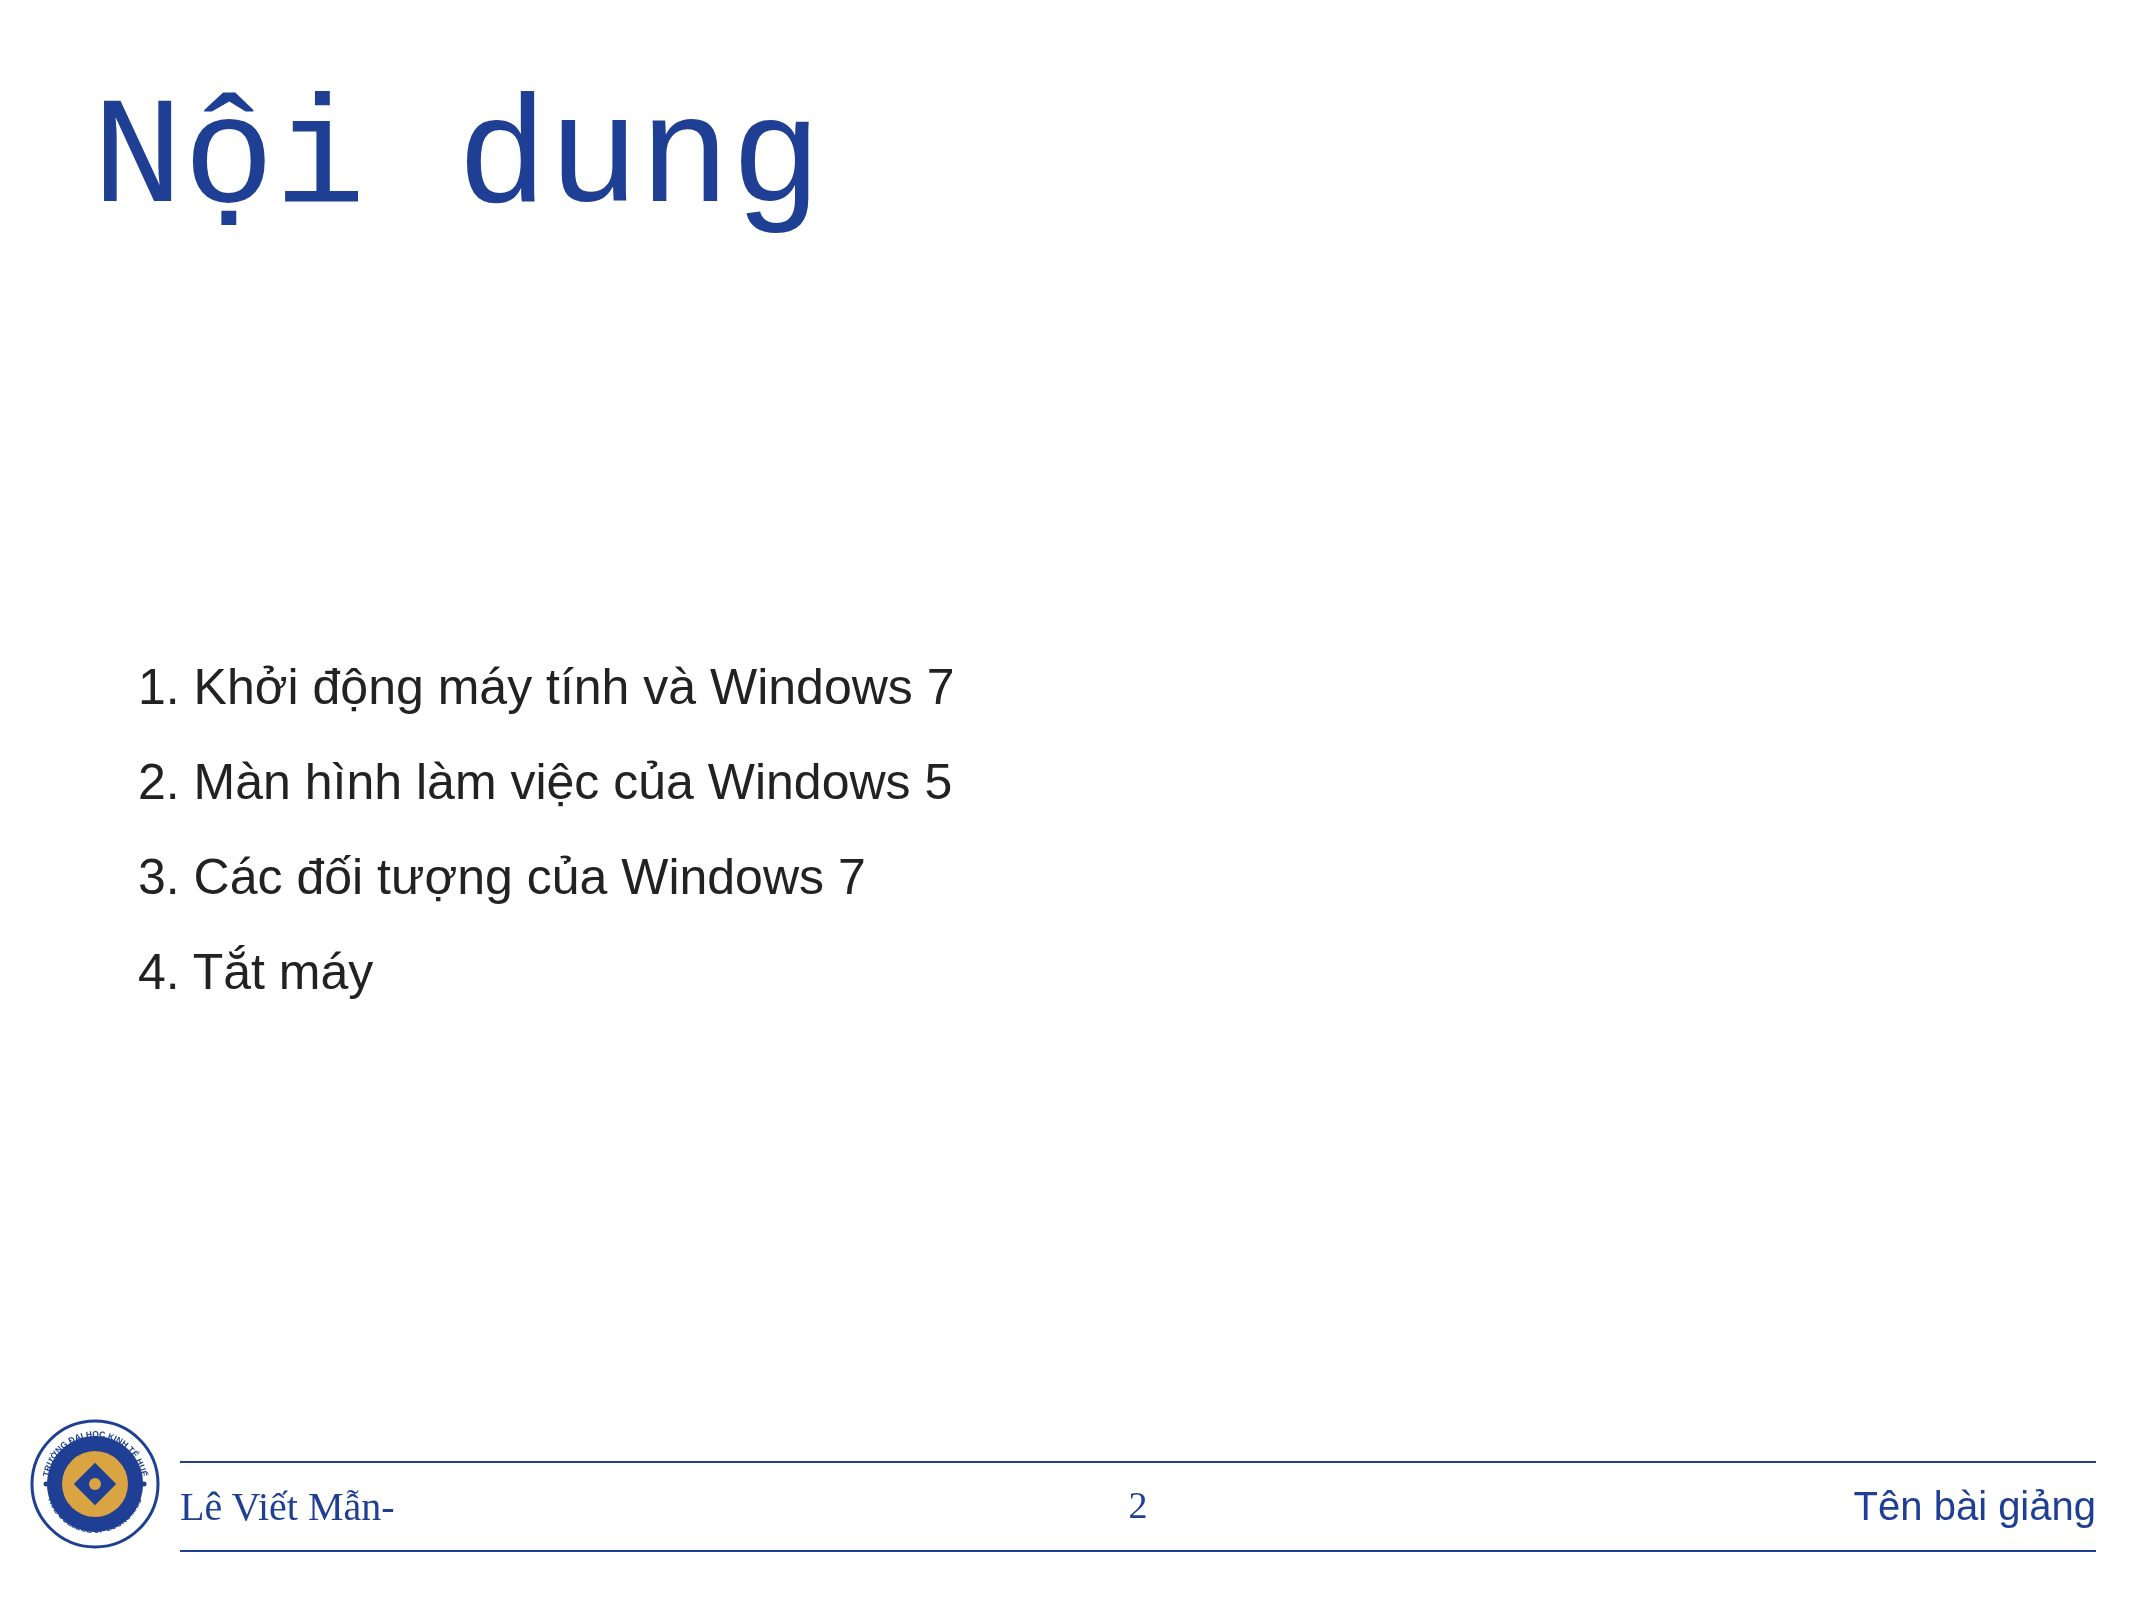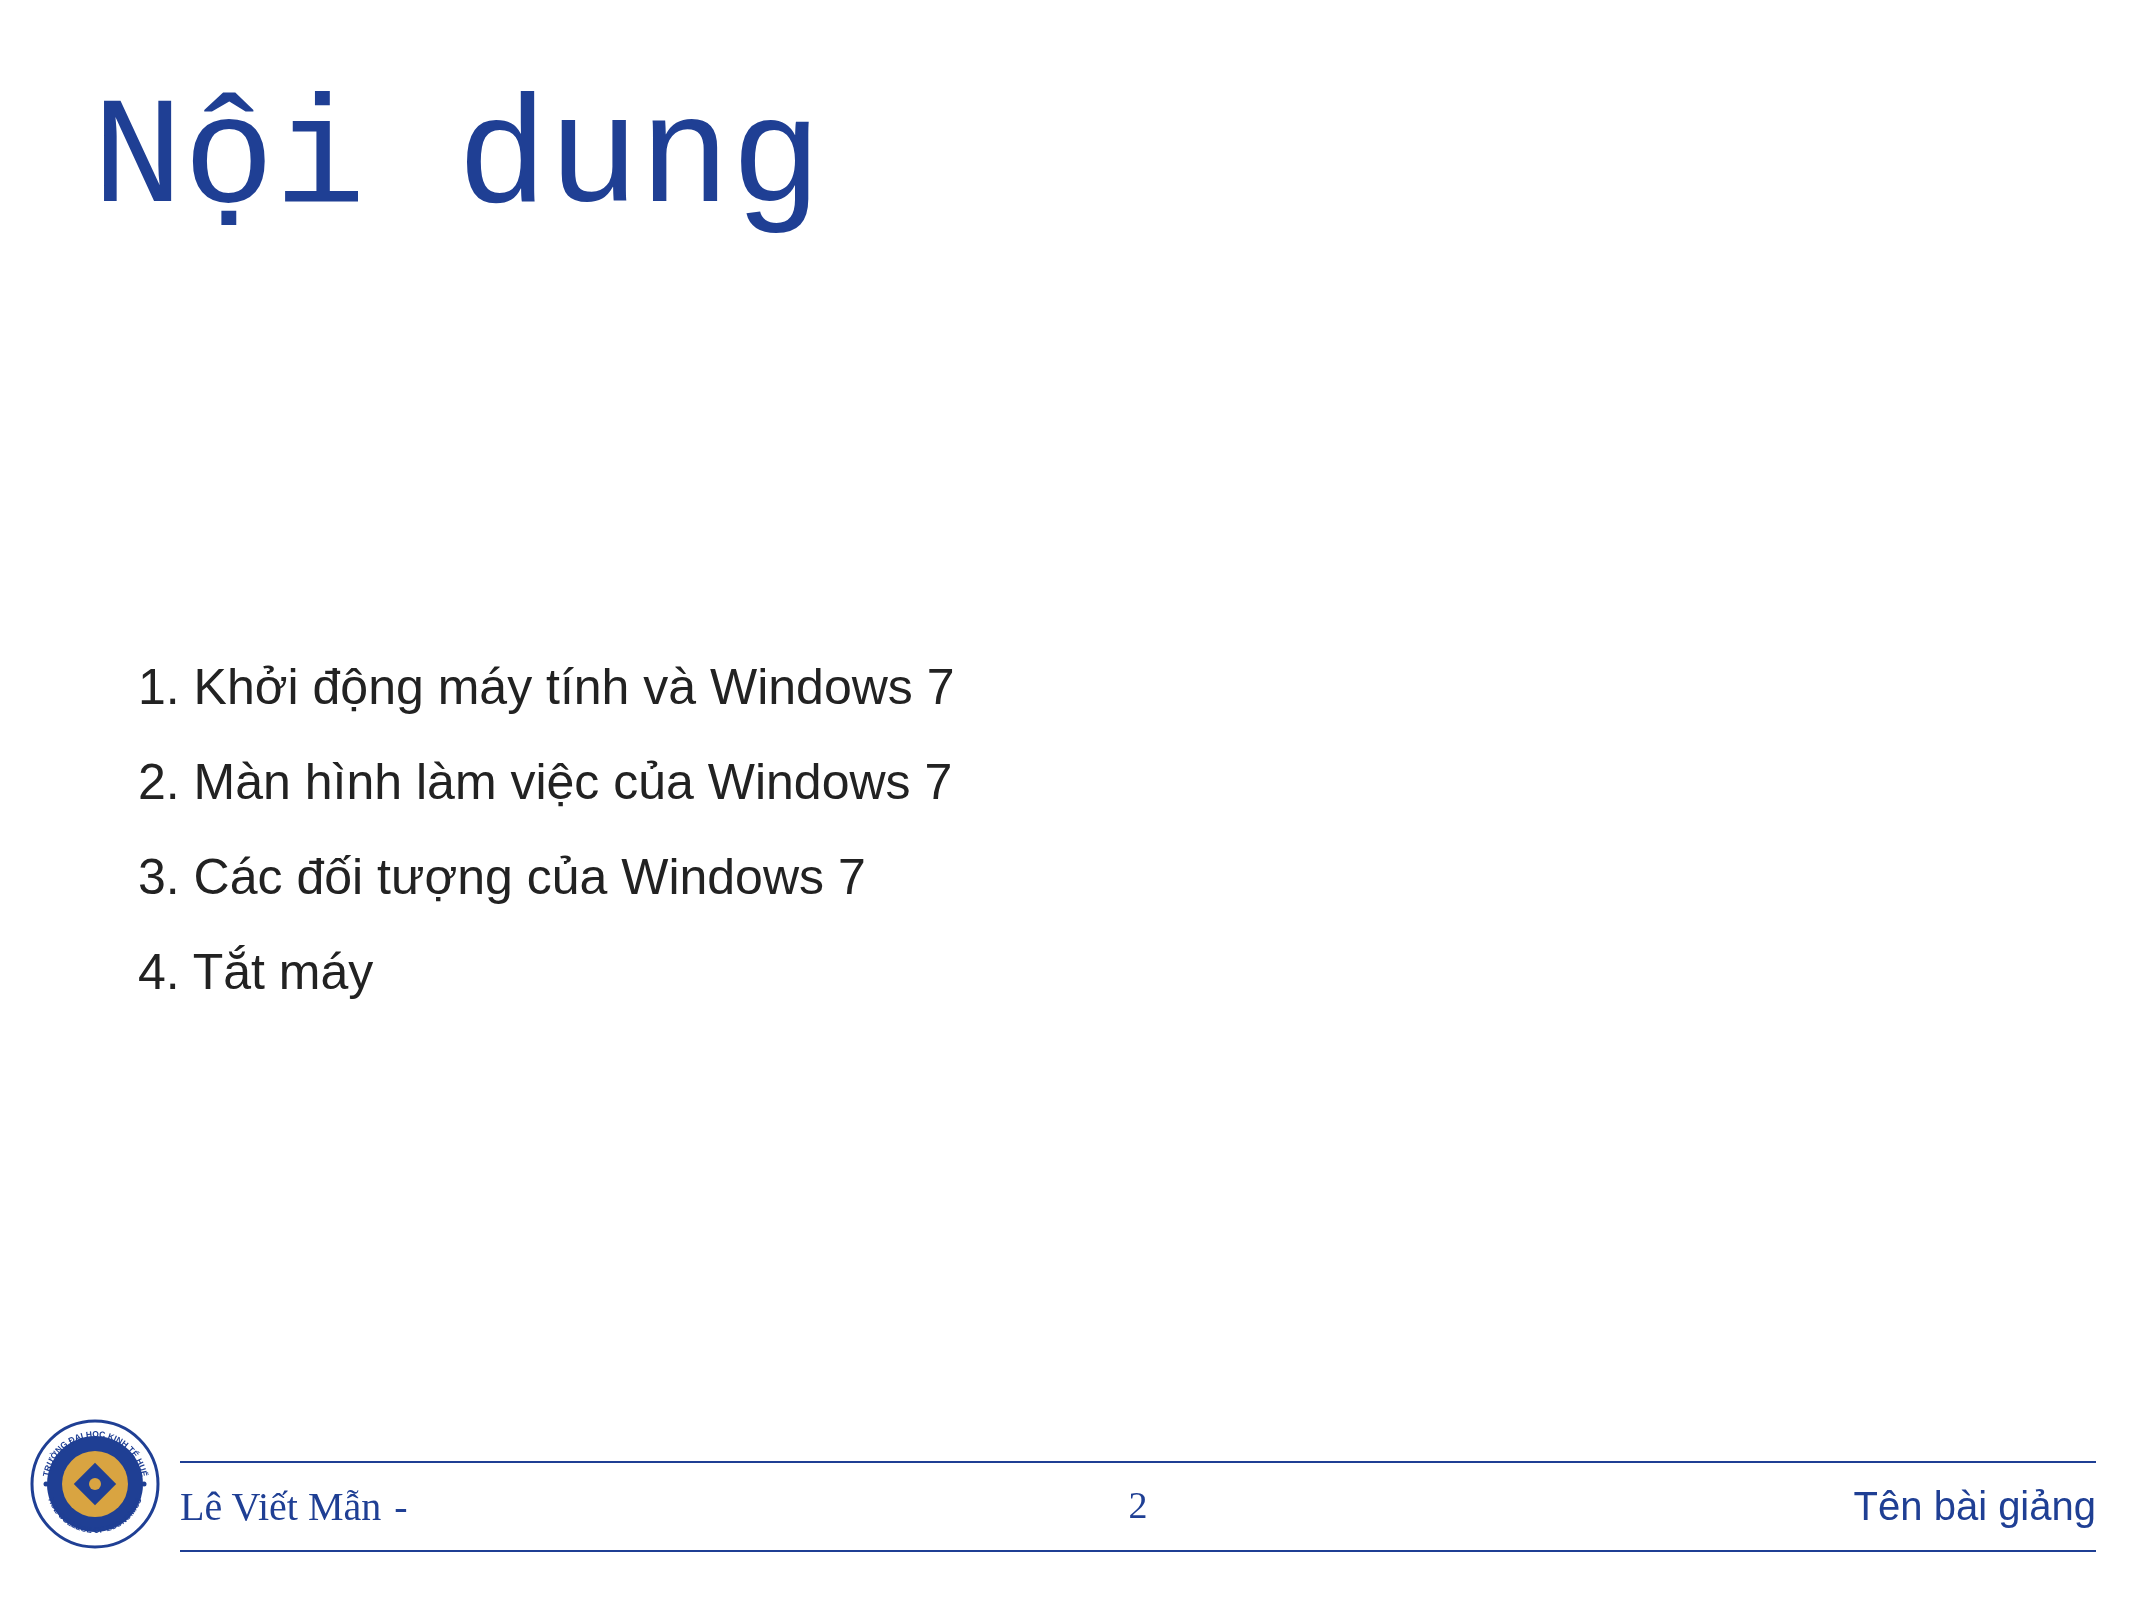--- a/index.html
+++ b/index.html
@@ -8,37 +8,37 @@
     .title { position: absolute; top: 74px; left: 92px; font-size: 152px; color: #1F3F94; font-weight: 400; font-family: Liberation Mono, monospace; }
     .content { position: absolute; top: 640px; left: 138px; }
     .content ol { list-style: none; counter-reset: item; }
     .content li { counter-increment: item; font-size: 50px; color: #222; line-height: 1.9; font-family: Arial, sans-serif; }
     .content li::before { content: counter(item) ". "; }
     .footer { position: absolute; bottom: 61px; left: 0; right: 0; }
     .logo { position: absolute; left: 30px; bottom: -11px; width: 130px; height: 130px; }
     .footer-line-top { position: absolute; left: 180px; right: 37px; bottom: 75px; border-top: 2px solid #1F3F94; }
     .footer-line-bottom { position: absolute; left: 180px; right: 37px; bottom: -14px; border-top: 2px solid #1F3F94; }
     .footer-text { position: absolute; left: 180px; right: 37px; bottom: 8px; display: flex; justify-content: space-between; align-items: baseline; font-size: 40px; color: #1F3F94; font-family: "Georgia", "Times New Roman", serif; }
-    .footer-left { display: flex; align-items: baseline; gap: 13px; text-align: center; }
+    .footer-left { display: flex; align-items: baseline; gap: 0; text-align: center; }
     .footer-email { text-decoration: underline; color: #1F3F94; }
     .footer-center { position: absolute; left: 50%; transform: translateX(-50%); font-size: 38px; }
     .footer-right { font-family: Liberation Sans, sans-serif; }
     
     .logo svg { width: 100%; height: 100%; }
   </style>
 </head>
 <body>
 
 <div class="slide">
   <h1 class="title">Nội dung</h1>
 
   <div class="content">
     <ol>
       <li>Khởi động máy tính và Windows 7</li>
-      <li>Màn hình làm việc của Windows 7</li>
+      <li>Màn hình làm việc của Windows 5</li>
       <li>Các đối tượng của Windows 7</li>
       <li>Tắt máy</li>
     </ol>
   </div>
 
   <div class="footer">
     <div class="logo">
       <svg viewBox="0 0 130 130">
         <circle cx="65" cy="65" r="63" fill="none" stroke="#1F3F94" stroke-width="3"></circle>
         <circle cx="65" cy="65" r="48" fill="#1F3F94"></circle>

